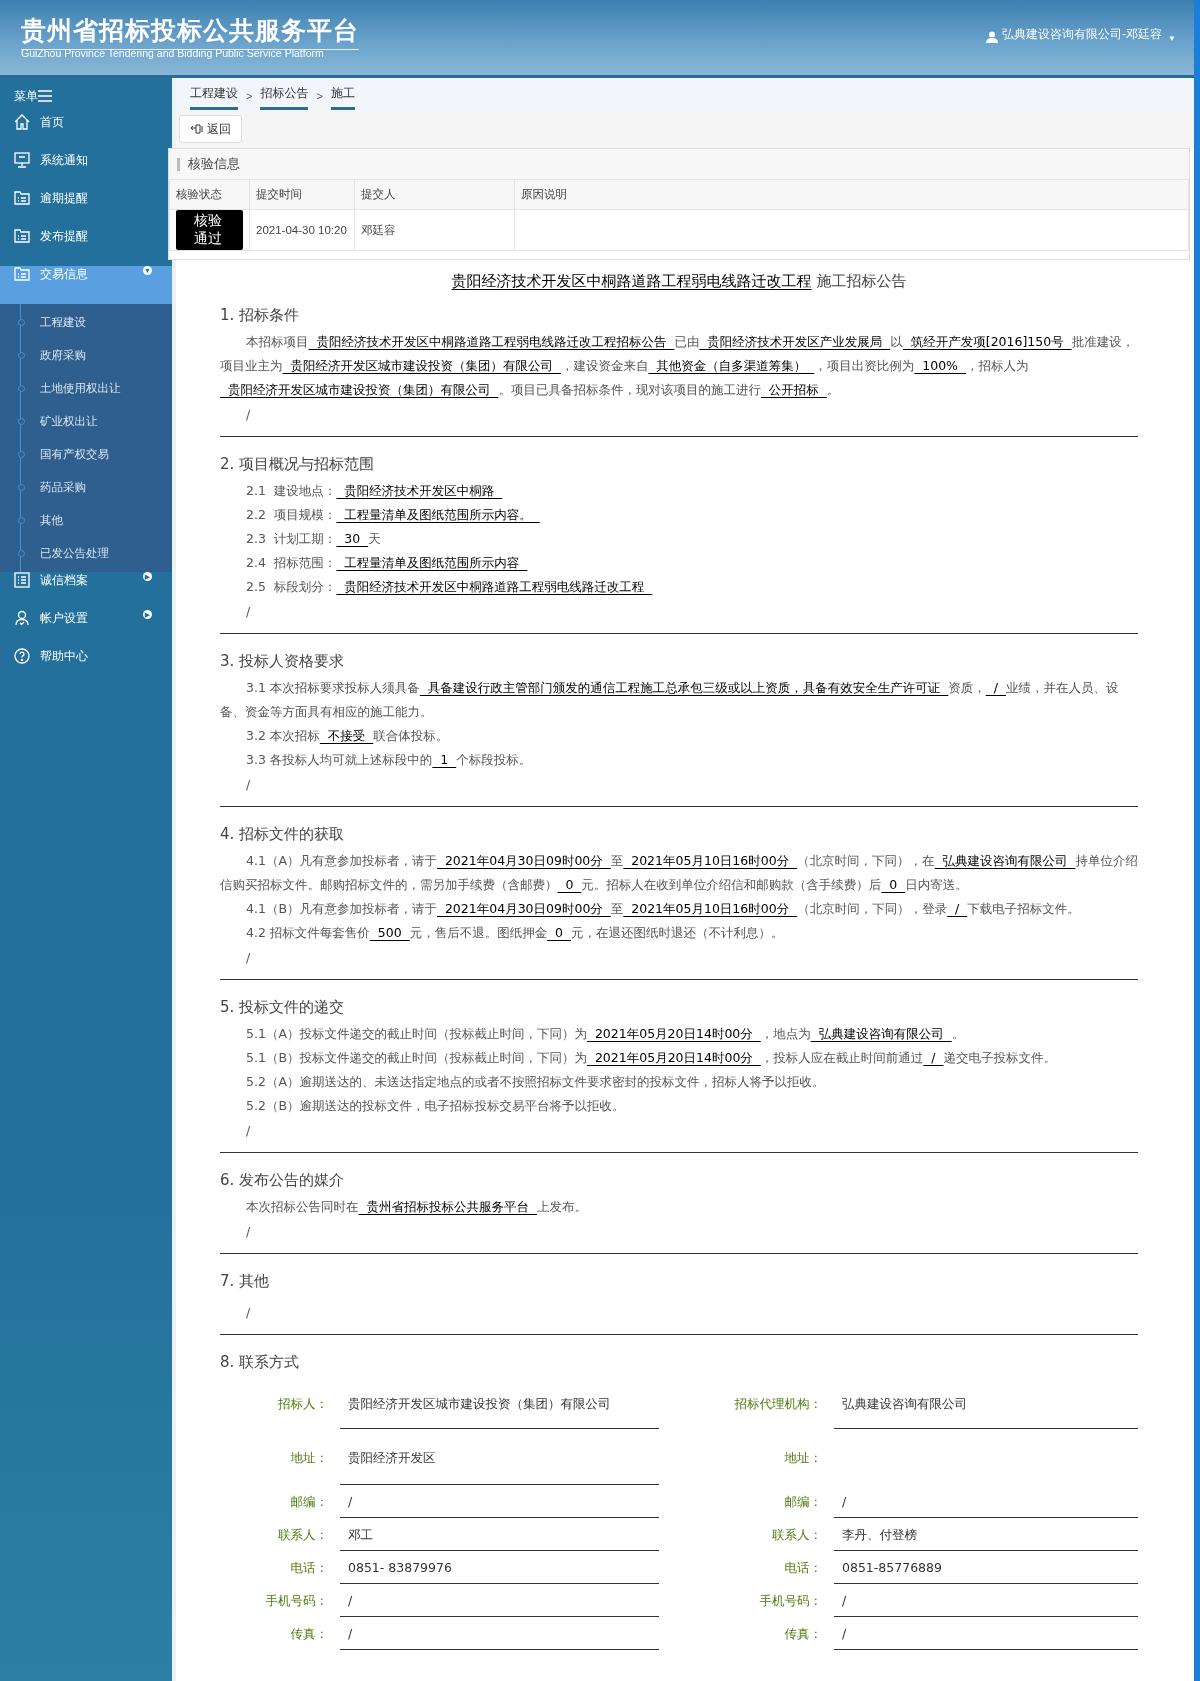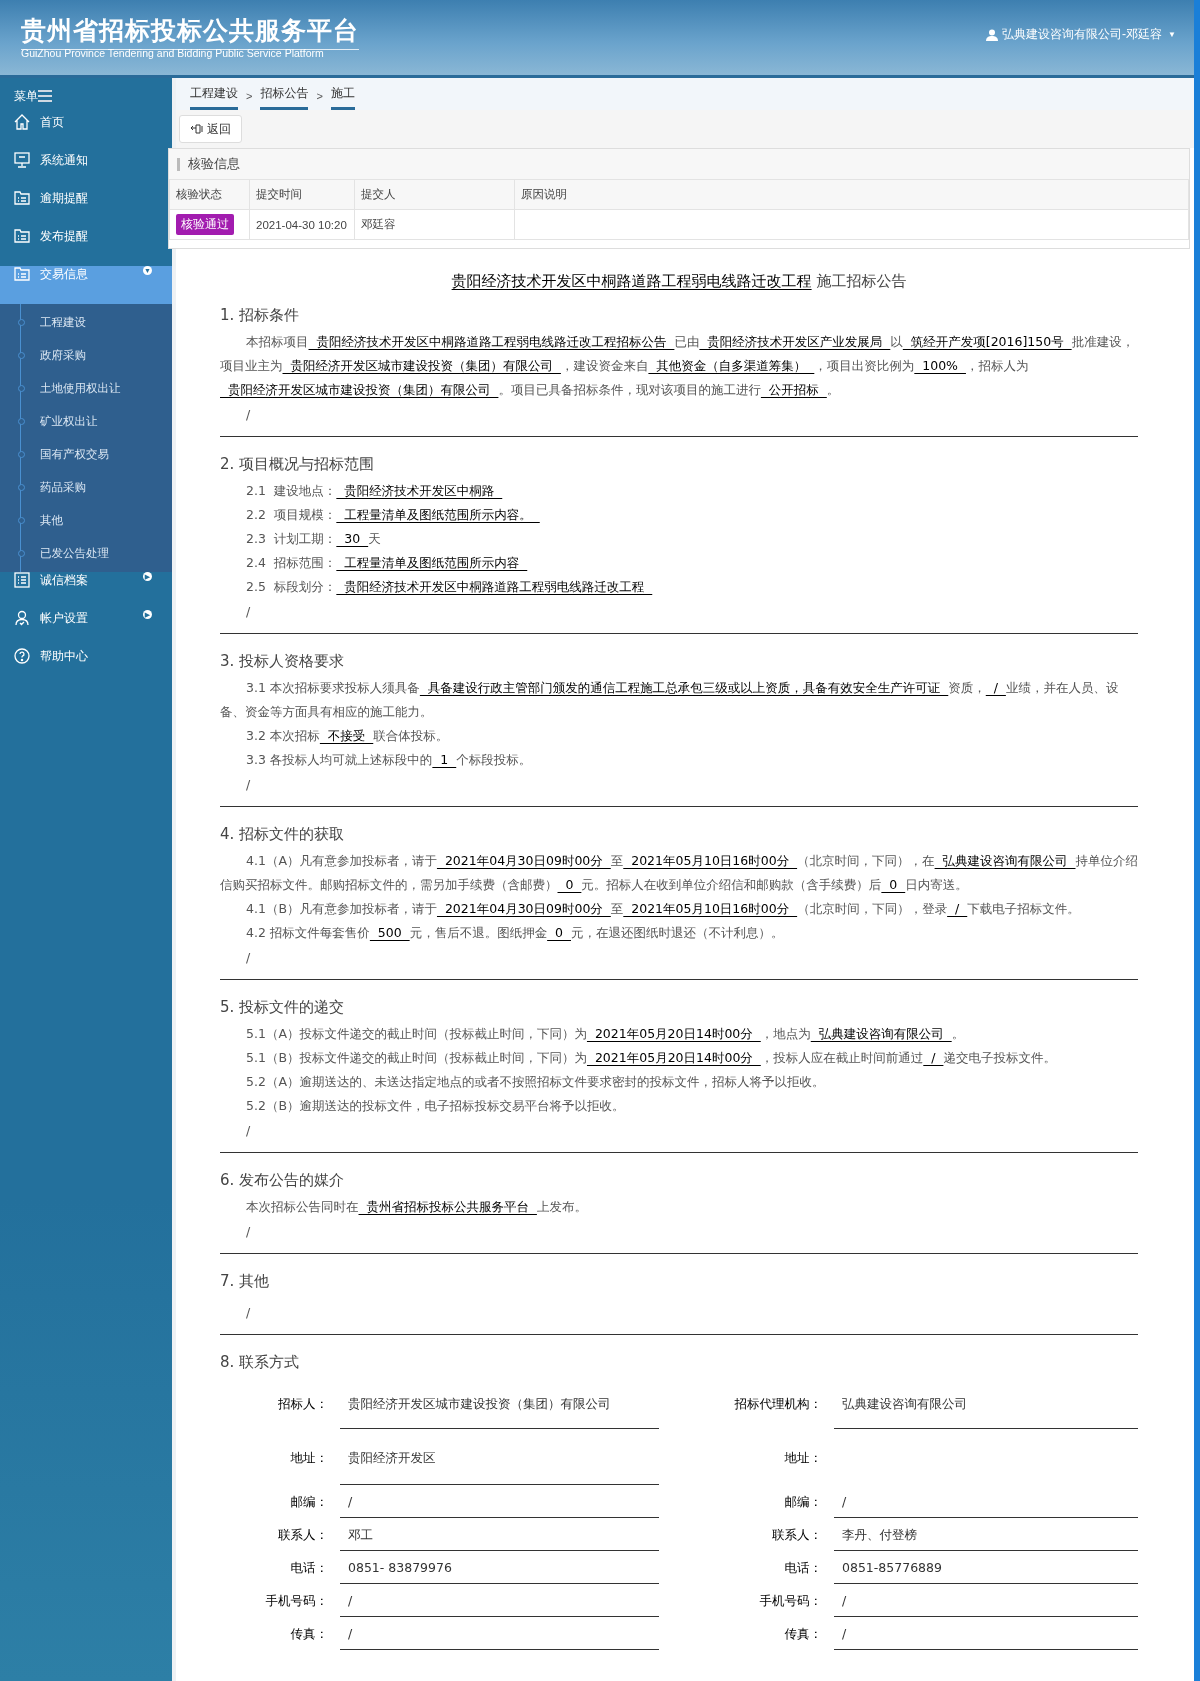--- a/index.html
+++ b/index.html
@@ -1,21 +1,21 @@
 <!DOCTYPE html>
 <html><head>
 <meta charset="utf-8">
 <style>
 *{box-sizing:border-box;margin:0;padding:0}
 body{width:1200px;height:1681px;overflow:hidden;font-family:"Liberation Sans","DejaVu Sans",sans-serif;background:#eef1f4;position:relative;color:#333}
 .header{position:absolute;left:0;top:0;width:1200px;height:78px;background:linear-gradient(180deg,#3d7fb0 0%,#6aa3cc 55%,#8db9d6 100%);}
 .header::after{content:"";position:absolute;left:0;right:0;bottom:0;height:3px;background:#2a6b99}
 .logo-title{position:absolute;left:21px;top:14px;font-size:25px;font-weight:bold;color:#fff;letter-spacing:1px;border-bottom:1px solid rgba(255,255,255,.8);padding-bottom:2px}
 .logo-sub{position:absolute;left:21px;top:47px;font-size:10.5px;color:#fff}
-.user{position:absolute;right:24px;top:26px;color:#fff;font-size:12px;display:flex;align-items:center;gap:4px}
+.user{position:absolute;right:24px;top:26px;color:#fff;font-size:12px;display:flex;align-items:flex-end;gap:4px}
 .user .caret{font-size:8px;margin-left:2px}
 .sidebar{position:absolute;left:0;top:78px;width:172px;height:1603px;background:linear-gradient(180deg,#23709c 0%,#23709c 70%,#2d7fa6 100%)}
 .menu-head{height:36px;display:flex;align-items:center;justify-content:flex-start;padding:0 14px;color:#fff;font-size:12px}
 .menu-item{height:38px;display:flex;align-items:flex-start;padding-left:14px;color:#fff;font-size:12px;gap:10px;position:relative}
 .menu-item.active{background:#5a9fe0}
 .menu-item .arrow{position:absolute;right:20px;width:9px;height:9px;border-radius:50%;background:#fff;color:#23709c;font-size:7px;line-height:9px;text-align:center}
 .submenu{background:#2f5f8e;position:relative;padding:2px 0}
 .submenu::before{content:"";position:absolute;left:20px;top:0;bottom:0;width:1px;background:#4a90d0}
 .sub-item{height:33px;display:flex;align-items:center;padding-left:40px;color:#dbe7f3;font-size:11.5px;position:relative}
 .sub-item::before{content:"";position:absolute;left:18px;width:5px;height:5px;border-radius:50%;border:1px solid #4a90d0;background:#2f5f8e}
@@ -25,33 +25,33 @@
 .crumb-sep{padding-bottom:8px;color:#555;font-size:11px}
 .toolbar{height:38px;background:#f5f5f5;padding:5px 3px}
 .back-btn{display:inline-flex;align-items:center;gap:3px;height:28px;padding:0 10px;border:1px solid #ddd;background:#fff;border-radius:3px;font-size:12px;color:#333}
 .check-panel{margin:0 15px 0 -8px;width:1022px;border:1px solid #ddd;background:#f7f7f7}
 .check-title{height:30px;display:flex;align-items:center;padding-left:8px;font-size:13px;color:#444;gap:8px}
 .check-title .bar{width:3px;height:13px;background:#bbb}
 table.check{width:100%;border-collapse:collapse;font-size:11.5px}
 table.check th,table.check td{border:1px solid #e3e3e3;text-align:left;padding:0 6px;font-weight:normal;color:#444}
 table.check th{height:30px;background:#f7f7f7}
 table.check td{height:30px;background:#fff}
-.badge{display:inline-block;background:#a21caf;color:#fff;font-size:12px;padding:2px 5px;border-radius:2px}
+.badge{display:inline-block;background:#000000;color:#fff;font-size:14px;padding:2px 18px;border-radius:2px}
 .check-foot{height:8px;background:#fff}
 .doc{position:absolute;left:44px;top:188px;width:918px;font-family:"DejaVu Sans","Liberation Sans",sans-serif;font-size:12.5px;color:#555}
 .doc-title{text-align:center;font-size:15px;color:#444;height:30px;line-height:30px;margin-bottom:6px}
 .u{text-decoration:underline;text-underline-offset:3px;color:#000000;white-space:pre}
 .sec{border-bottom:1px solid #333;padding-bottom:8px;margin-bottom:14px}
 .sec h3{font-size:15px;font-weight:normal;color:#444;height:26px;line-height:26px;margin-bottom:2px}
 .p{line-height:24px;text-indent:26px}
 .p2{line-height:24px;padding-left:26px}
 .slash{line-height:26px;padding-left:26px;height:26px}
 .contacts{display:grid;grid-template-columns:1fr 1fr;column-gap:60px;padding-left:20px;margin-top:4px}
 .crow{display:flex;align-items:stretch;min-height:30px;margin-bottom:2px}
-.clabel{width:100px;text-align:right;padding-right:12px;display:flex;align-items:center;justify-content:flex-end;color:#000000}
+.clabel{width:100px;text-align:right;padding-right:12px;display:flex;align-items:center;justify-content:flex-end;color:#4d7c0f}
 .cval{flex:1;border-bottom:1px solid #333;padding:4px 8px;line-height:22px;color:#333;display:flex;align-items:center}
 .right .clabel{width:115px}
 .scrollbar{position:absolute;right:0;top:0;width:6px;height:1681px;background:#1a7fd8}
 svg{display:block}
 </style>
 </head>
 <body>
 
 <div class="header">
   <div class="logo-title">贵州省招标投标公共服务平台</div>

